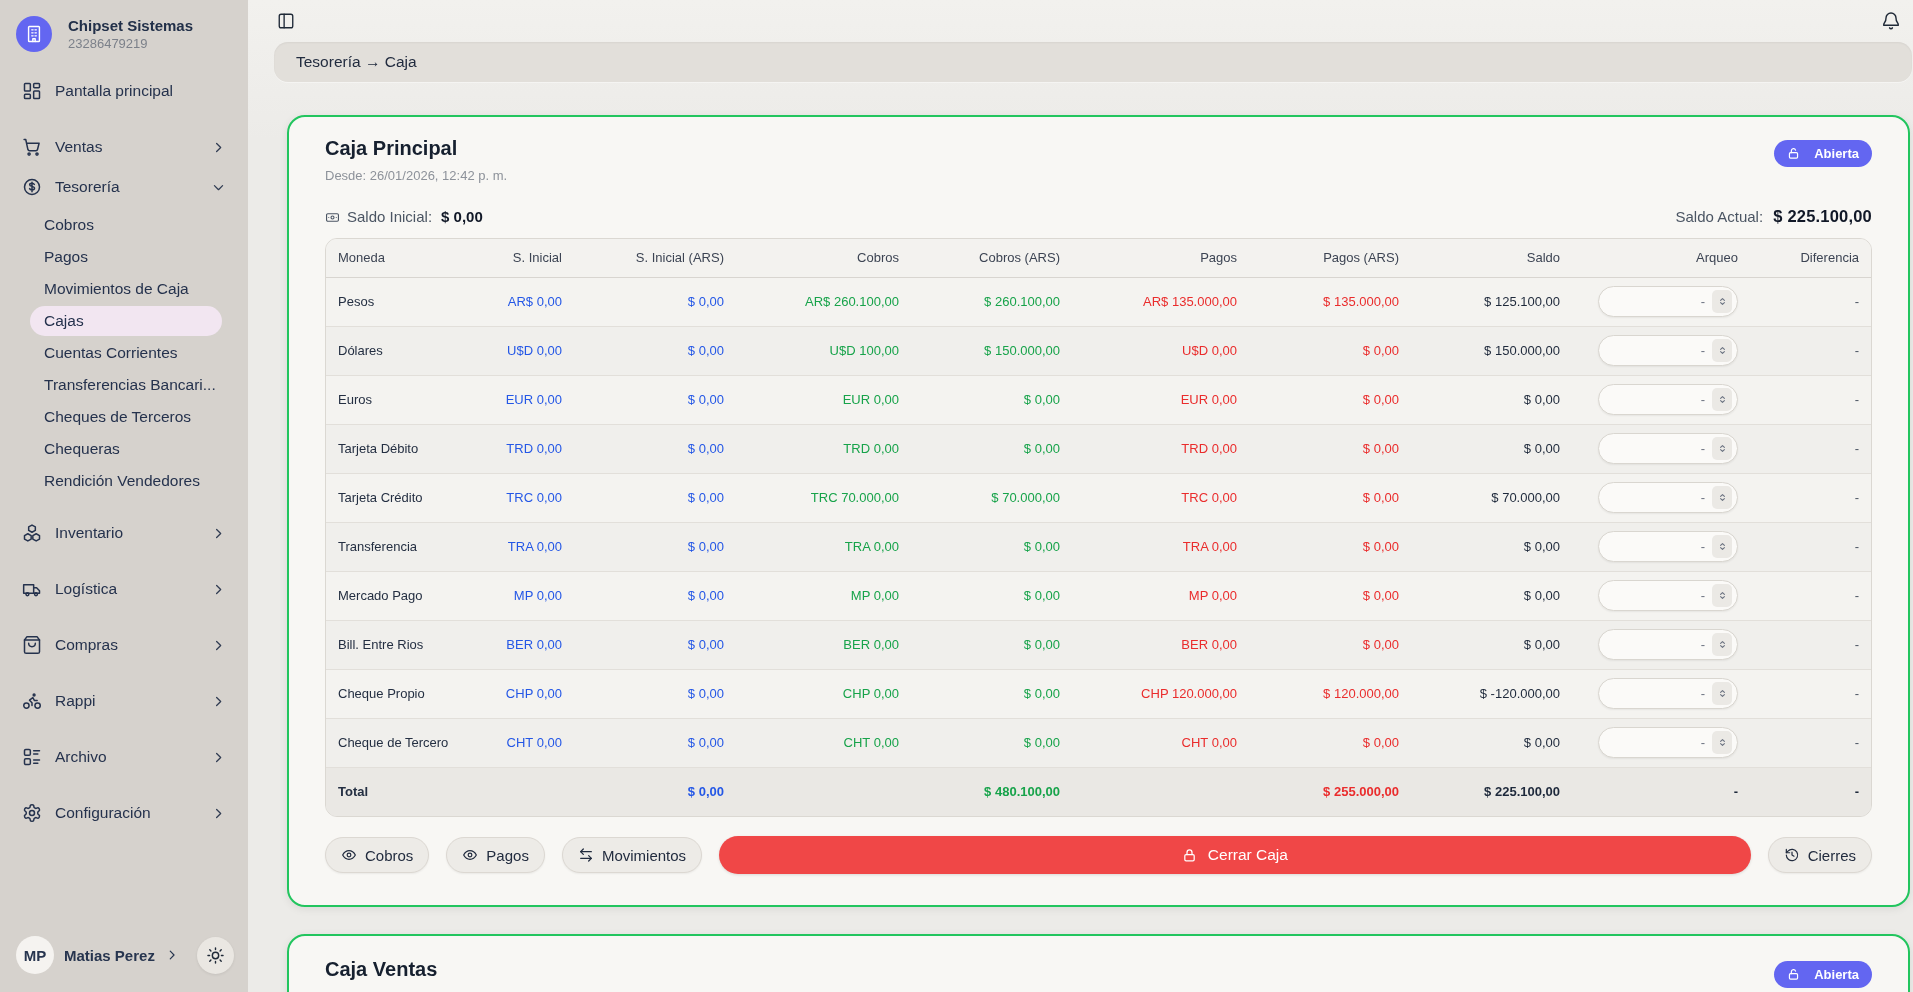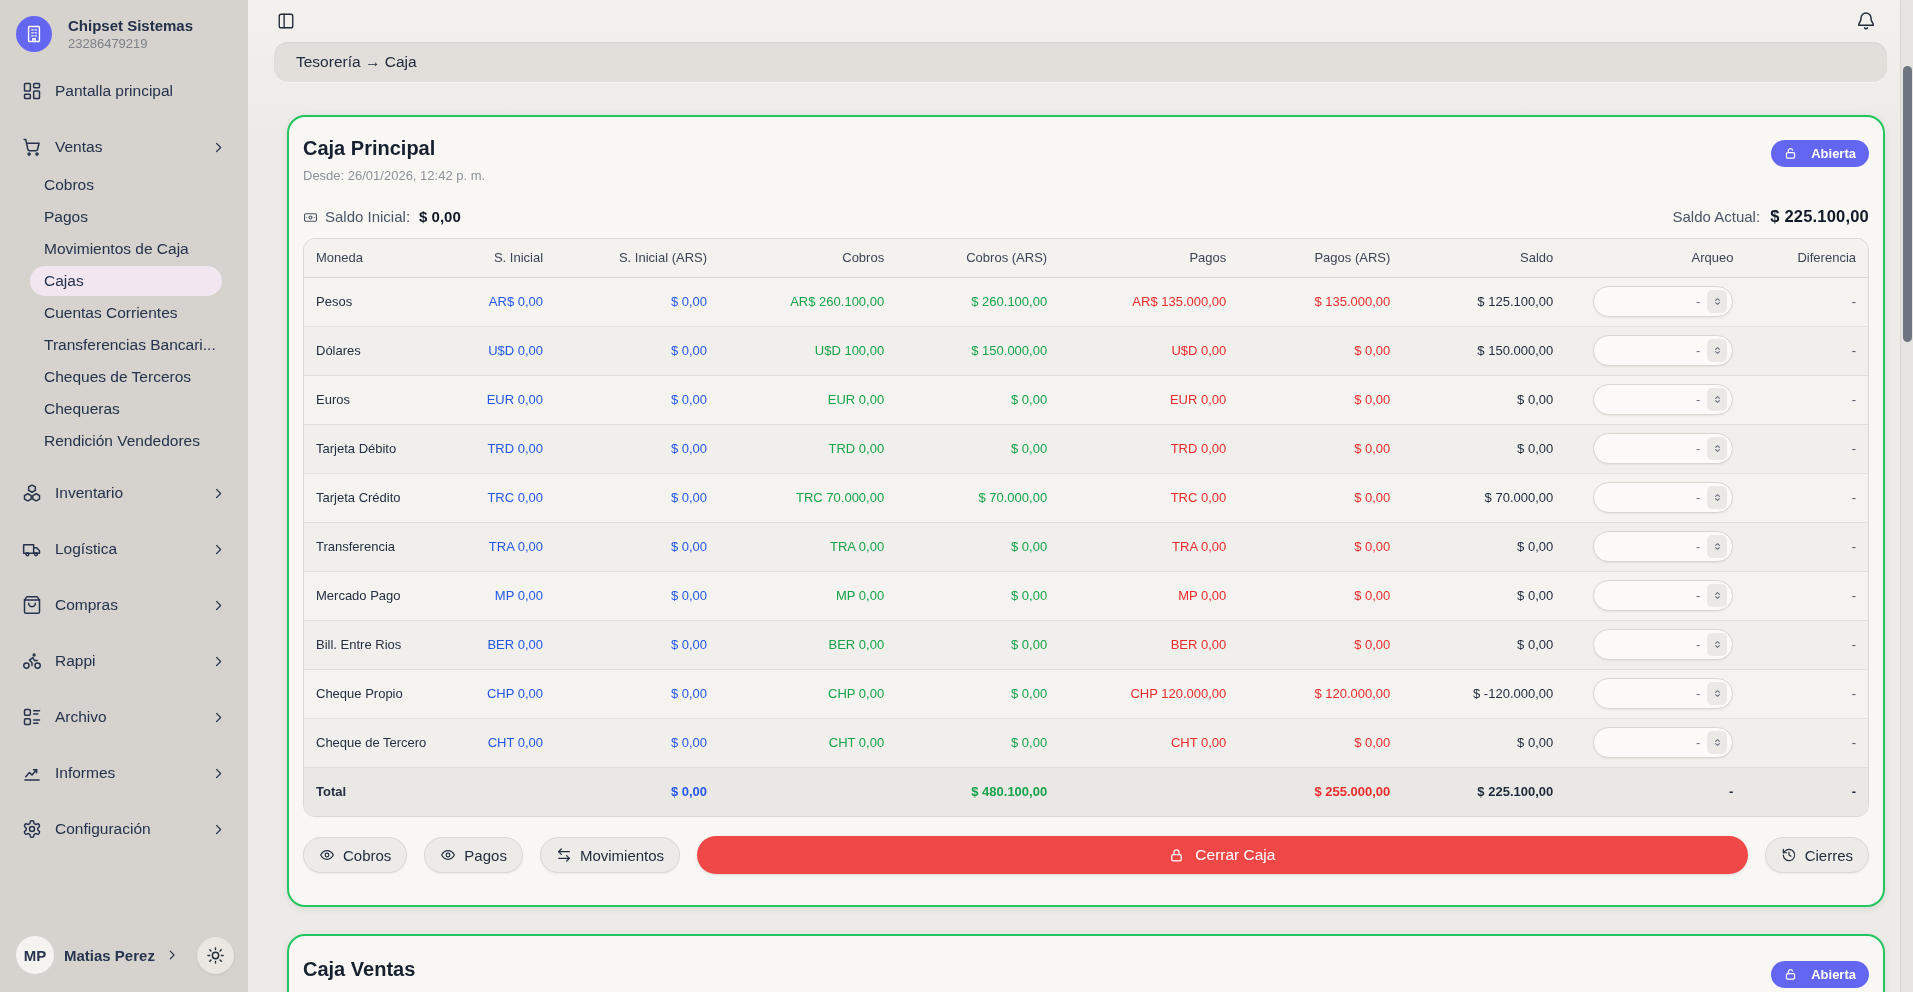--- a/index.html
+++ b/index.html
@@ -45,21 +45,21 @@
   
   .main { flex:1; position:relative; background:linear-gradient(#f2f1ee, #ecebe8 140px); }
   .topbar { height:42px; display:flex; align-items:center; justify-content:space-between; padding:0 34px 0 26px; }
   .icon-btn { background:none; border:none; padding:3px; color:#1f2937; cursor:pointer; display:flex; }
   .breadcrumb { margin:0 26px; height:40px; background:#e2dfda; border-radius:14px;
     display:flex; align-items:center; padding:0 22px; font-size:15.5px; color:#222c3f;
     box-shadow:0 1px 2px rgba(0,0,0,.05) inset, 0 1px 0 rgba(255,255,255,.4); }
   .content { padding:33px 28px 0 39px; }
 
   .card { background:#f8f7f4; border:2px solid #22c55e; border-radius:18px;
-    box-shadow:0 2px 8px rgba(0,0,0,.08); padding:20px 14px; }
+    box-shadow:0 2px 8px rgba(0,0,0,.08); padding:20px 36px; }
   .card.card1 { height:792px; }
   .card.card2 { margin-top:27px; height:170px; padding-top:22px; }
   .card-head { display:flex; justify-content:space-between; align-items:flex-start; }
   .card-title { margin:0; font-size:20px; font-weight:700; color:#16202f; }
   .since { font-size:13px; color:#8d929a; margin-top:8px; }
   .badge { background:#6366f1; color:#fff; border-radius:999px; font-size:13px; font-weight:700;
     display:flex; gap:14px; align-items:center; padding:6px 13px; margin-top:3px; flex:none; }
 
   .saldo-row { display:flex; justify-content:space-between; align-items:center; margin:24px 0 12px;
     font-size:15px; color:#4b5563; }
@@ -139,20 +139,34 @@
             </svg>
           </span>
           <span>Ventas</span>
           <span class="side-chev">
             <svg width="15" height="15" viewBox="0 0 24 24" fill="none" stroke="currentColor" stroke-width="2" stroke-linecap="round" stroke-linejoin="round">
               <path d="M9 5.5 15.5 12 9 18.5"></path>
             </svg>
           </span>
         </div>
         <div class="side-group">
+          <div class="side-item">
+            <span class="side-icon">
+              <svg width="20" height="20" viewBox="0 0 24 24" fill="none" stroke="currentColor" stroke-width="1.8" stroke-linecap="round" stroke-linejoin="round">
+                <circle cx="12" cy="12" r="9"></circle>
+                <path d="M12 6.3v11.4M14.8 8.9c-.4-.95-1.5-1.5-2.8-1.5-1.6 0-2.8.8-2.8 1.9s1 1.6 2.8 1.95c2 .4 3 1 3 2.3 0 1.15-1.3 1.95-3 1.95-1.4 0-2.5-.6-2.9-1.55"></path>
+              </svg>
+            </span>
+            <span>Tesorería</span>
+            <span class="side-chev">
+              <svg width="15" height="15" viewBox="0 0 24 24" fill="none" stroke="currentColor" stroke-width="2" stroke-linecap="round" stroke-linejoin="round">
+                <path d="M5.5 9 12 15.5 18.5 9"></path>
+              </svg>
+            </span>
+          </div>
           <ul class="side-sub">
             <li class="side-sub-item">Cobros</li>
             <li class="side-sub-item">Pagos</li>
             <li class="side-sub-item">Movimientos de Caja</li>
             <li class="side-sub-item active">Cajas</li>
             <li class="side-sub-item">Cuentas Corrientes</li>
             <li class="side-sub-item">Transferencias Bancari...</li>
             <li class="side-sub-item">Cheques de Terceros</li>
             <li class="side-sub-item">Chequeras</li>
             <li class="side-sub-item">Rendición Vendedores</li>
@@ -222,35 +236,20 @@
         </div>
         <div class="side-item">
           <span class="side-icon">
             <svg width="20" height="20" viewBox="0 0 24 24" fill="none" stroke="currentColor" stroke-width="1.8" stroke-linecap="round" stroke-linejoin="round">
               <rect x="3" y="3" width="7" height="7" rx="1.5"></rect>
               <rect x="3" y="14" width="7" height="7" rx="1.5"></rect>
               <path d="M14 4.5h7M14 8.5h5M14 15.5h7M14 19.5h5"></path>
             </svg>
           </span>
           <span>Archivo</span>
-          <span class="side-chev">
-            <svg width="15" height="15" viewBox="0 0 24 24" fill="none" stroke="currentColor" stroke-width="2" stroke-linecap="round" stroke-linejoin="round">
-              <path d="M9 5.5 15.5 12 9 18.5"></path>
-            </svg>
-          </span>
-        </div>
-        <div class="side-item">
-          <span class="side-icon">
-            <svg width="20" height="20" viewBox="0 0 24 24" fill="none" stroke="currentColor" stroke-width="1.8" stroke-linecap="round" stroke-linejoin="round">
-              <path d="M3.5 20.5h17"></path>
-              <path d="M4.5 16.5 9 11.5l3 3 5.5-6.5"></path>
-              <path d="M13.8 8H17.5v3.7"></path>
-            </svg>
-          </span>
-          <span>Informes</span>
           <span class="side-chev">
             <svg width="15" height="15" viewBox="0 0 24 24" fill="none" stroke="currentColor" stroke-width="2" stroke-linecap="round" stroke-linejoin="round">
               <path d="M9 5.5 15.5 12 9 18.5"></path>
             </svg>
           </span>
         </div>
         <div class="side-item">
           <span class="side-icon">
             <svg width="20" height="20" viewBox="0 0 24 24" fill="none" stroke="currentColor" stroke-width="1.8" stroke-linecap="round" stroke-linejoin="round">
               <path d="M12.22 2h-.44a2 2 0 0 0-2 2v.18a2 2 0 0 1-1 1.73l-.43.25a2 2 0 0 1-2 0l-.15-.08a2 2 0 0 0-2.73.73l-.22.38a2 2 0 0 0 .73 2.73l.15.1a2 2 0 0 1 1 1.72v.51a2 2 0 0 1-1 1.74l-.15.09a2 2 0 0 0-.73 2.73l.22.38a2 2 0 0 0 2.73.73l.15-.08a2 2 0 0 1 2 0l.43.25a2 2 0 0 1 1 1.73V20a2 2 0 0 0 2 2h.44a2 2 0 0 0 2-2v-.18a2 2 0 0 1 1-1.73l.43-.25a2 2 0 0 1 2 0l.15.08a2 2 0 0 0 2.73-.73l.22-.39a2 2 0 0 0-.73-2.73l-.15-.08a2 2 0 0 1-1-1.74v-.5a2 2 0 0 1 1-1.74l.15-.09a2 2 0 0 0 .73-2.73l-.22-.38a2 2 0 0 0-2.73-.73l-.15.08a2 2 0 0 1-2 0l-.43-.25a2 2 0 0 1-1-1.73V4a2 2 0 0 0-2-2z"></path>

